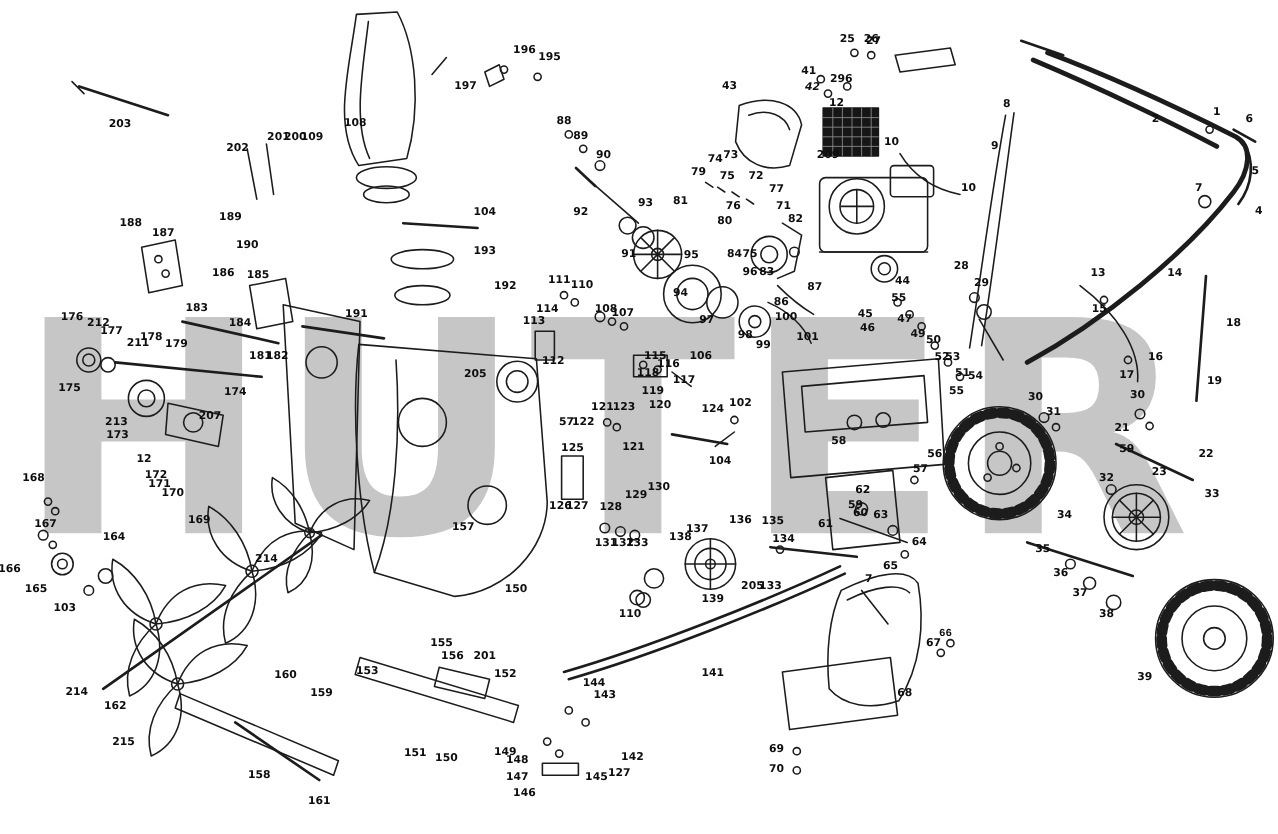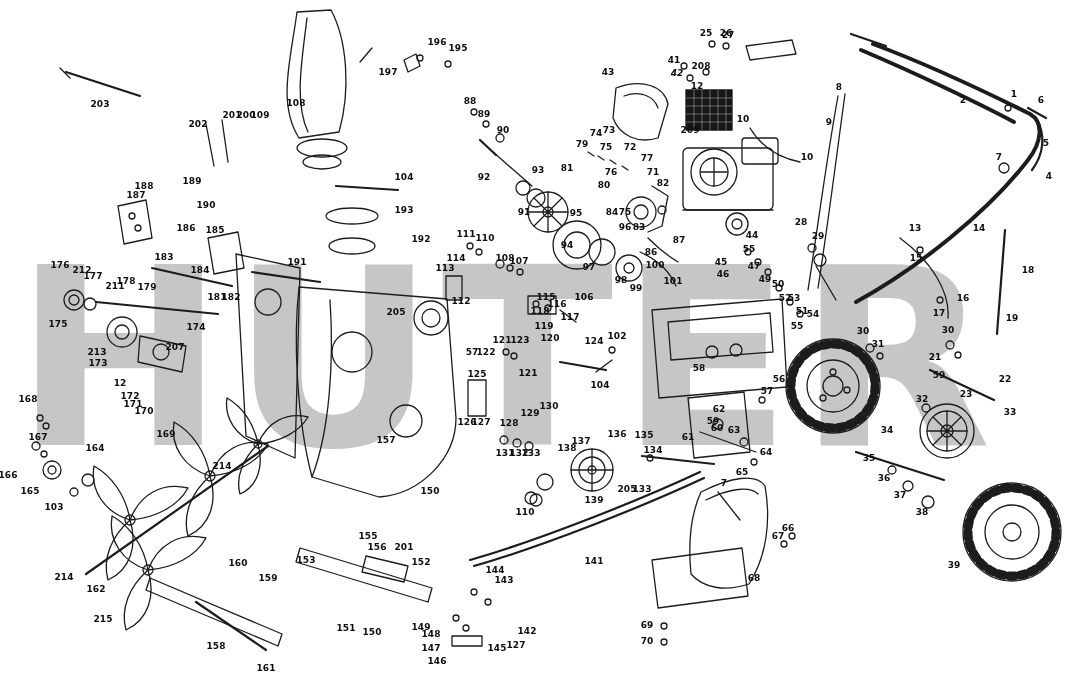--- a/index.html
+++ b/index.html
@@ -363,21 +363,21 @@
       <span class="part-label" style="left: 767px; top: 391px;">57</span>
       <span class="part-label" style="left: 699px; top: 368px;">58</span>
       <span class="part-label" style="left: 939px; top: 375px;">59</span>
       <span class="part-label" style="left: 713px; top: 421px;">59</span>
       <span class="part-label" style="left: 717px; top: 428px;">60</span>
       <span class="part-label" style="left: 688px; top: 437px;">61</span>
       <span class="part-label" style="left: 719px; top: 409px;">62</span>
       <span class="part-label" style="left: 734px; top: 430px;">63</span>
       <span class="part-label" style="left: 766px; top: 452px;">64</span>
       <span class="part-label" style="left: 742px; top: 472px;">65</span>
-      <span class="part-label" style="left: 788px; top: 528px;">66</span>
+      <span class="part-label" style="left: 788px; top: 528px; font-family: Liberation Mono, monospace;">66</span>
       <span class="part-label" style="left: 778px; top: 536px;">67</span>
       <span class="part-label" style="left: 754px; top: 578px;">68</span>
       <span class="part-label" style="left: 647px; top: 625px;">69</span>
       <span class="part-label" style="left: 647px; top: 641px;">70</span>
       <span class="part-label" style="left: 653px; top: 172px;">71</span>
       <span class="part-label" style="left: 630px; top: 147px;">72</span>
       <span class="part-label" style="left: 609px; top: 130px;">73</span>
       <span class="part-label" style="left: 596px; top: 133px;">74</span>
       <span class="part-label" style="left: 606px; top: 147px;">75</span>
       <span class="part-label" style="left: 625px; top: 212px;">75</span>
@@ -486,38 +486,38 @@
       <span class="part-label" style="left: 93px; top: 276px;">177</span>
       <span class="part-label" style="left: 126px; top: 281px;">178</span>
       <span class="part-label" style="left: 147px; top: 287px;">179</span>
       <span class="part-label" style="left: 217px; top: 297px;">181</span>
       <span class="part-label" style="left: 231px; top: 297px;">182</span>
       <span class="part-label" style="left: 164px; top: 257px;">183</span>
       <span class="part-label" style="left: 200px; top: 270px;">184</span>
       <span class="part-label" style="left: 215px; top: 230px;">185</span>
       <span class="part-label" style="left: 186px; top: 228px;">186</span>
       <span class="part-label" style="left: 136px; top: 195px;">187</span>
-      <span class="part-label" style="left: 144px; top: 186px;">188</span>
+      <span class="part-label" style="left: 109px; top: 186px;">188</span>
       <span class="part-label" style="left: 192px; top: 181px;">189</span>
       <span class="part-label" style="left: 206px; top: 181px; margin-top: 24px;">190</span>
       <span class="part-label" style="left: 297px; top: 262px;">191</span>
       <span class="part-label" style="left: 421px; top: 239px;">192</span>
       <span class="part-label" style="left: 404px; top: 210px; text-align: center;">193</span>
       <span class="part-label" style="left: 458px; top: 48px;">195</span>
       <span class="part-label" style="left: 437px; top: 42px;">196</span>
       <span class="part-label" style="left: 388px; top: 36px; margin-top: 36px;">197</span>
       <span class="part-label" style="left: 246px; top: 115px;">200</span>
       <span class="part-label" style="left: 232px; top: 115px;">201</span>
       <span class="part-label" style="left: 404px; top: 547px;">201</span>
       <span class="part-label" style="left: 198px; top: 124px;">202</span>
       <span class="part-label" style="left: 100px; top: 104px;">203</span>
       <span class="part-label" style="left: 396px; top: 312px;">205</span>
       <span class="part-label" style="left: 627px; top: 489px;">205</span>
       <span class="part-label" style="left: 175px; top: 347px;">207</span>
-      <span class="part-label" style="left: 701px; top: 66px;">208</span>
+      <span class="part-label" style="left: 701px; top: 66px;">296</span>
       <span class="part-label" style="left: 690px; top: 130px;">209</span>
       <span class="part-label" style="left: 79px; top: 286px; margin-left: 36px;">211</span>
       <span class="part-label" style="left: 82px; top: 270px;">212</span>
       <span class="part-label" style="left: 97px; top: 352px;">213</span>
       <span class="part-label" style="left: 222px; top: 466px;">214</span>
       <span class="part-label" style="left: 64px; top: 577px;">214</span>
       <span class="part-label" style="left: 103px; top: 619px;">215</span>
     </div>
 </div>
 

